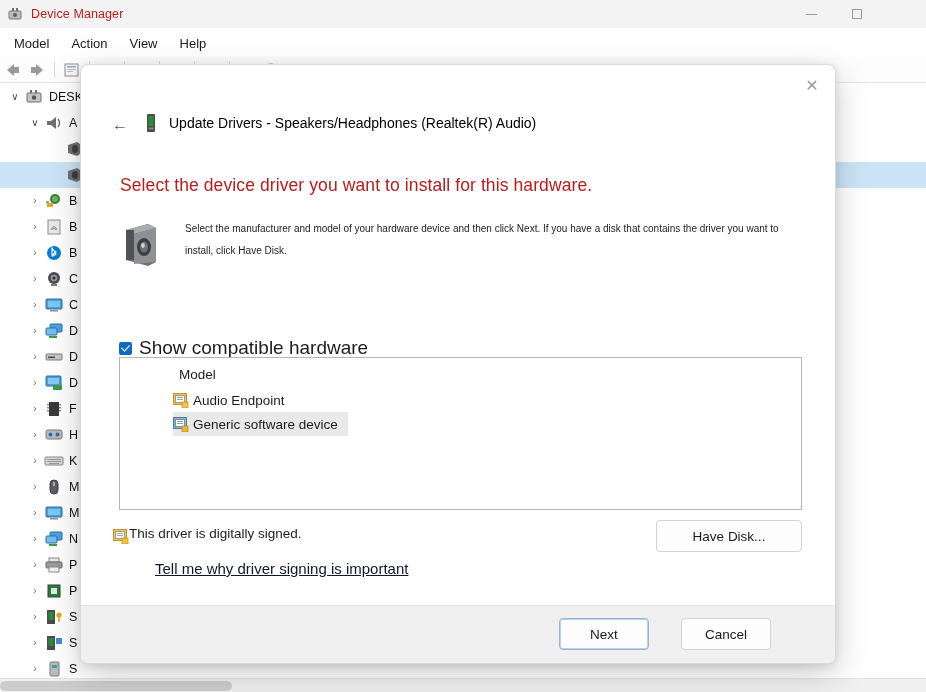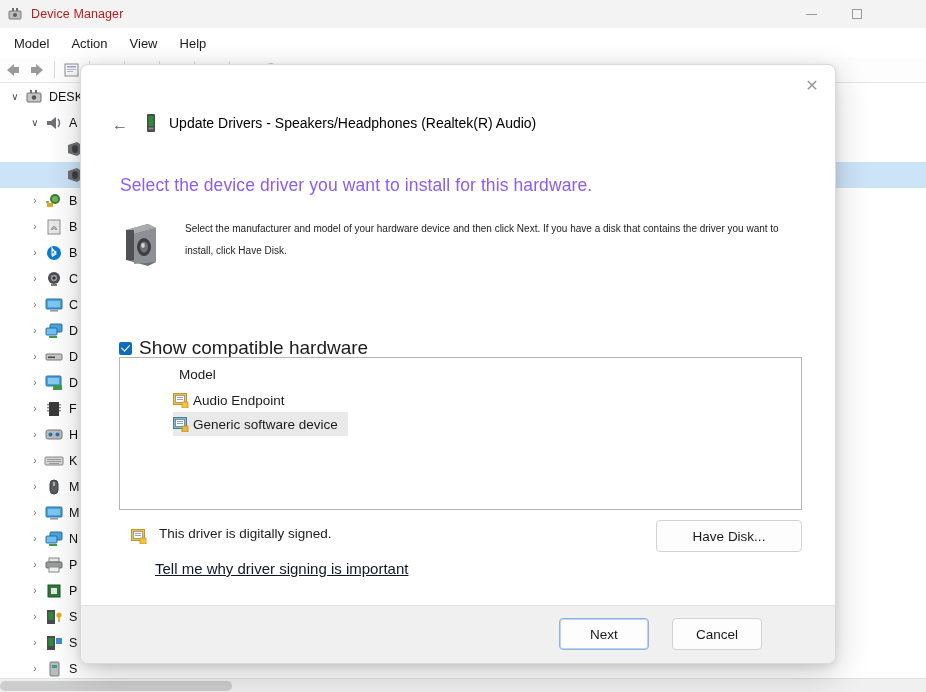--- a/index.html
+++ b/index.html
@@ -128,21 +128,21 @@
     display: flex; align-items: center; gap: 10px;
   }
   #dlg-header-icon {
     width: 16px; height: 20px; position: relative; flex: none;
   }
   #dlg-header-text {
     font-size: 14px; color: #000000;
   }
   #dlg-heading {
     position: absolute; left: 39px; top: 110px;
-    font-size: 17.5px; color: #8b5cf6; letter-spacing: .1px;
+    font-size: 17.5px; color: #b91c1c; letter-spacing: .1px;
   }
   #dlg-desc-wrap {
     position: absolute; left: 39px; top: 153px; right: 36px;
     display: flex; gap: 23px;
   }
   #dlg-desc-icon { width: 42px; height: 50px; position: relative; flex:none; margin-top:2px; }
   #dlg-desc-text {
     font-size: 10px; color: #1c1c1c; line-height: 22px; max-width: 620px;
   }
 
@@ -174,22 +174,22 @@
     font-size: 13.5px; color:#1c1c1c;
   }
   .list-item .li-inner {
     display:flex; align-items:center; gap:4px;
     padding-right: 10px; height:24px;
   }
   .list-item.selected .li-inner { background:#e9e9e9; }
   .drv-ic { width:16px; height:15px; position:relative; flex:none; }
 
   #signed-row {
-    position:absolute; left:50px; top:461px;
-    display:flex; align-items:flex-start; gap:12px;justify-content:center;
+    position:absolute; left:32px; top:461px;
+    display:flex; align-items:flex-start; gap:0;justify-content:center;
   }
   #signed-icon { width:16px; height:15px; position:relative; flex:none; margin-top:3px; }
   #signed-text { font-size:13.5px; color:#1c1c1c; }
   #sign-link {
     position:absolute; left:74px; top:495px;
     font-size:15px; color:#0f172a; 
   }
   #btn-havedisk {
     position:absolute; right:33px; top:455px;
     width:146px; height:32px;
@@ -202,21 +202,21 @@
     position:absolute; left:0; right:0; bottom:0; height:58px;
     background:#f0f0f0; border-top:1px solid #e3e3e3;margin-top:35px;
   }
   .ft-btn {
     position:absolute; top:12px; height:32px; width:90px;
     border-radius:4px; display:flex; align-items:center; justify-content:center;
     font-size:13.5px; color:#1a1a1a;
     background:#fdfdfd; border:1px solid #d2d2d2;
   }
   #btn-next { right:186px; border:1px solid #8fb4dd; box-shadow: 0 0 0 1px #bed4ec inset; }
-  #btn-cancel { right:73px; }
+  #btn-cancel { right:64px; }
 </style>
 </head>
 <body>
 
 <div id="dm-window">
 
   <div id="dm-titlebar">
     <div id="dm-title-icon">
       <svg width="16" height="16" viewBox="0 0 16 16">
         <rect x="2" y="5" width="12" height="8" rx="1" fill="#bdbdbd" stroke="#7a7a7a" stroke-width="1"></rect>

